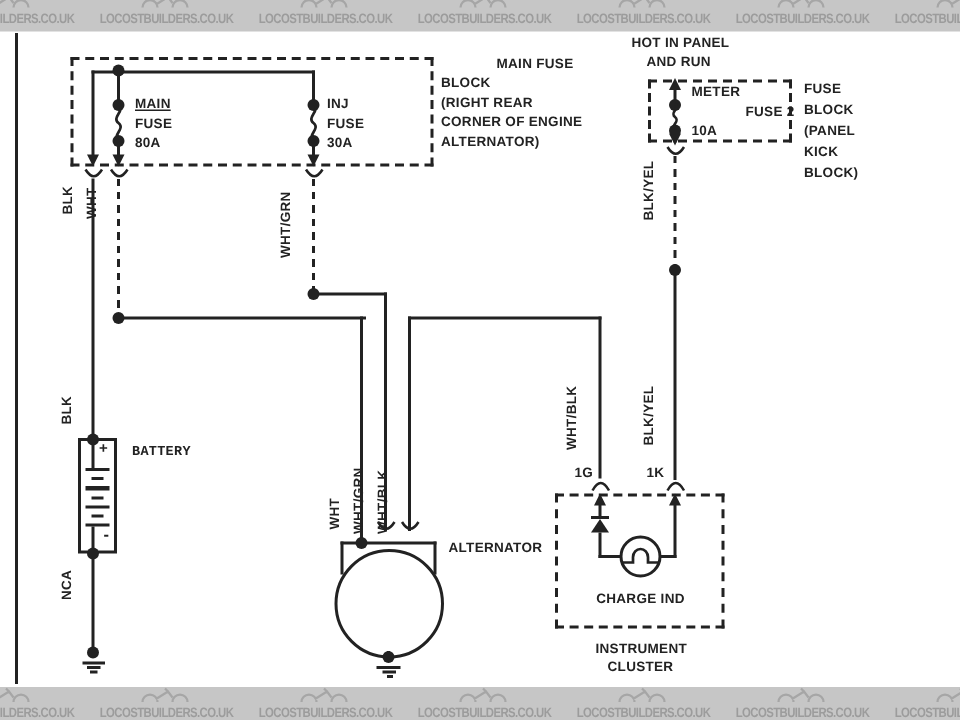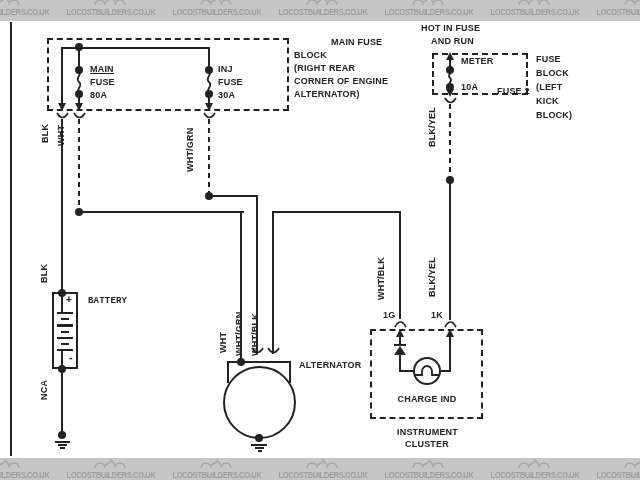--- a/index.html
+++ b/index.html
@@ -166,41 +166,41 @@
   <div class="lbl" style="left:218px;top:64px;">INJ</div>
   <div class="lbl" style="left:218px;top:77px;">FUSE</div>
   <div class="lbl" style="left:218px;top:90px;">30A</div>
 
   <div class="lbl" style="left:294px;top:37px;padding-left:37px;">MAIN FUSE</div>
   <div class="lbl" style="left:294px;top:50px;">BLOCK</div>
   <div class="lbl" style="left:294px;top:63px;">(RIGHT REAR</div>
   <div class="lbl" style="left:294px;top:76px;">CORNER OF ENGINE</div>
   <div class="lbl" style="left:294px;top:89px;">ALTERNATOR)</div>
 
-  <div class="lbl" style="left:421px;top:23px;">HOT IN FUSE</div>
+  <div class="lbl" style="left:421px;top:23px;">HOT IN PANEL</div>
   <div class="lbl" style="left:431px;top:36px;">AND RUN</div>
   <div class="dashbox" style="left:432px;top:53px;width:96px;height:42px;"></div>
   <div class="aup" style="left:446px;top:52px;"></div>
   <div class="wl" style="left:449px;top:58px;width:2px;height:12px;"></div>
   <div class="dot" style="left:446px;top:66px;"></div>
   <svg class="icon" style="left:444px;top:68px;" width="12" height="20" viewBox="0 0 12 20">
       <path d="M6,1 C10,4 2,7 6,10 C10,13 2,16 6,19" fill="none" stroke="#222" stroke-width="1.8"></path>
     </svg>
   <div class="dot" style="left:446px;top:83px;"></div>
   <div class="wl" style="left:449px;top:88px;width:2px;height:7px;"></div>
   <div class="adown" style="left:446px;top:89px;"></div>
   <svg class="icon" style="left:444px;top:97px;" width="13" height="9" viewBox="0 0 13 9">
       <path d="M1,1 Q6.5,10 12,1" fill="none" stroke="#222" stroke-width="1.7"></path>
     </svg>
   <div class="lbl" style="left:461px;top:56px;">METER</div>
-  <div class="lbl" style="left:461px;top:86px;padding-left:36px;">FUSE 2</div>
+  <div class="lbl" style="left:461px;top:69px;padding-left:36px;">FUSE 2</div>
   <div class="lbl" style="left:461px;top:82px;">10A</div>
   <div class="lbl" style="left:536px;top:54px;">FUSE</div>
   <div class="lbl" style="left:536px;top:68px;">BLOCK</div>
-  <div class="lbl" style="left:536px;top:82px;">(LEFT</div>
+  <div class="lbl" style="left:536px;top:82px;">(PANEL</div>
   <div class="lbl" style="left:536px;top:96px;">KICK</div>
   <div class="lbl" style="left:536px;top:110px;">BLOCK)</div>
 
   <div class="wl" style="left:61px;top:119px;width:2px;height:174px;"></div>
   <div class="wvd" style="left:78px;top:119px;height:94px;"></div>
   <div class="wvd" style="left:208px;top:119px;height:78px;"></div>
   <div class="dot" style="left:75px;top:208px;"></div>
   <div class="dot" style="left:205px;top:192px;"></div>
   <div class="wl" style="left:78px;top:211px;width:166px;height:2px;"></div>
   <div class="wl" style="left:240px;top:211px;width:2px;height:152px;"></div>

